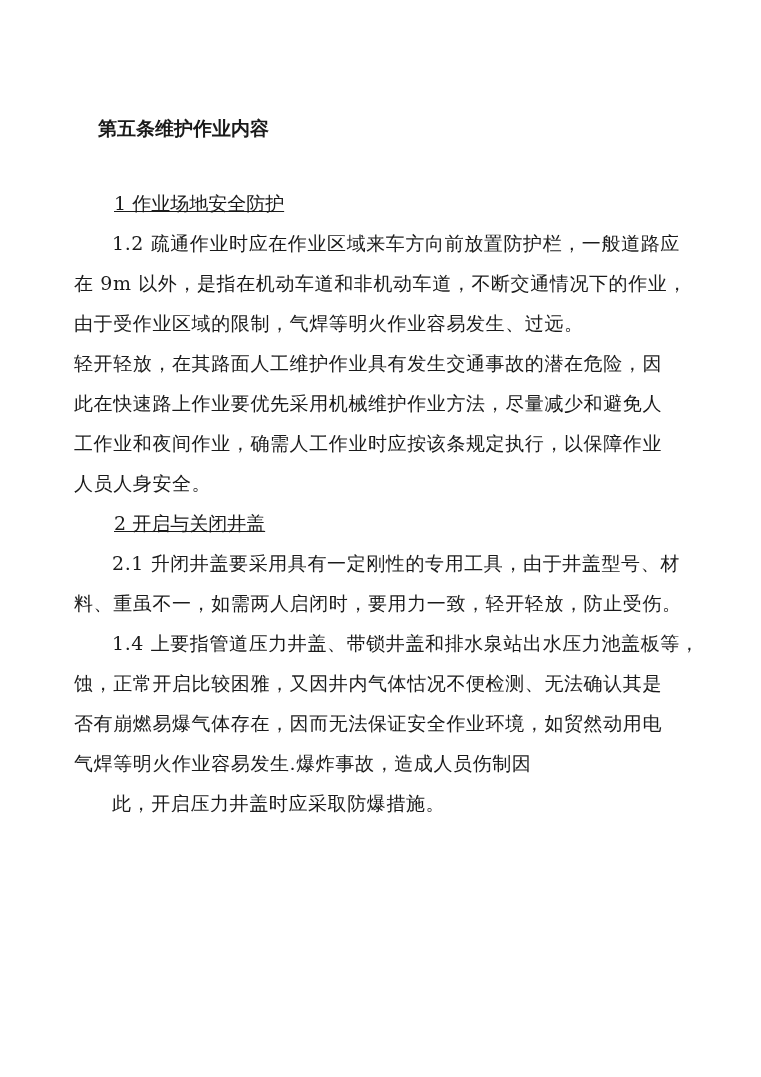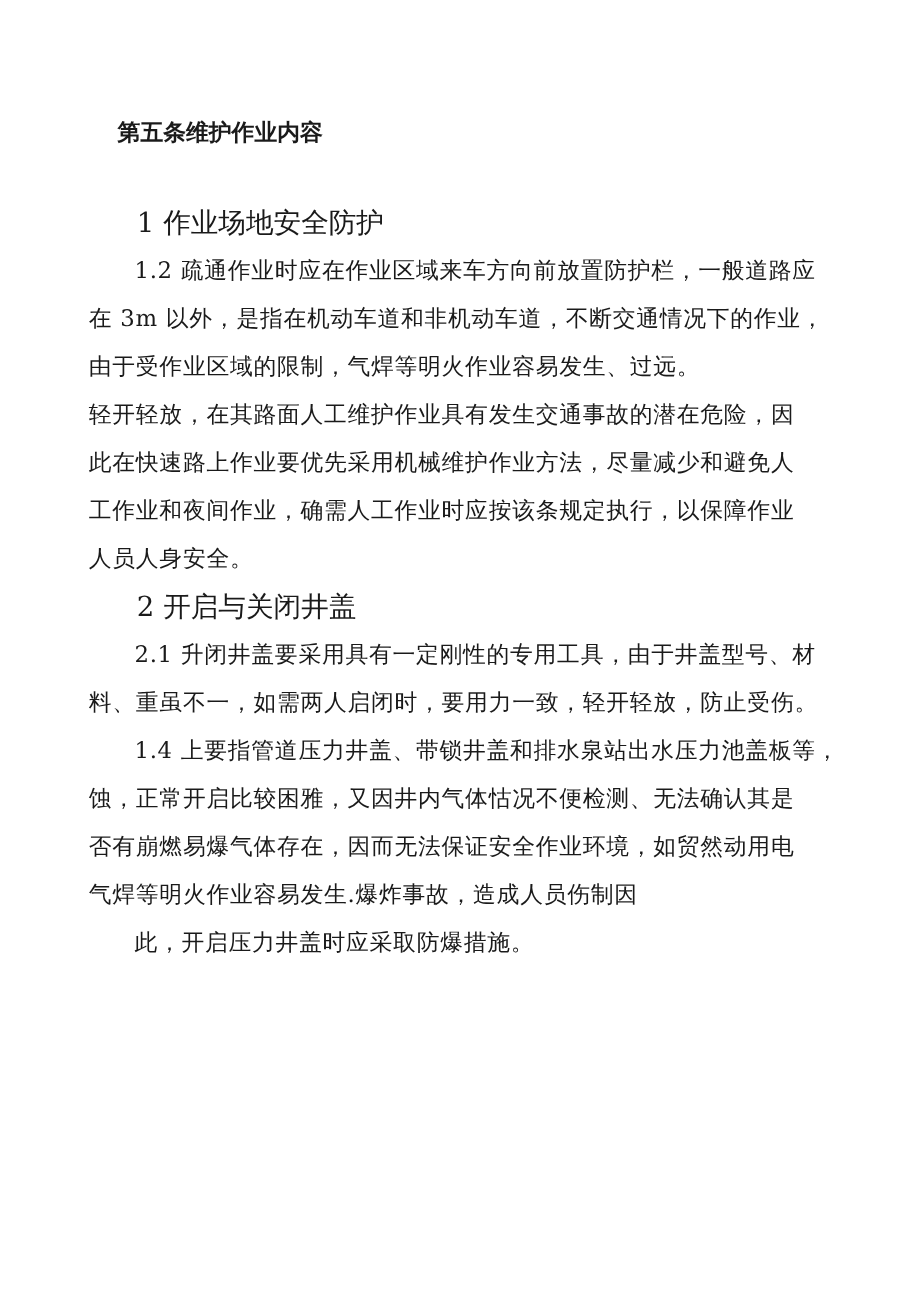--- a/index.html
+++ b/index.html
@@ -19,28 +19,29 @@
       position: absolute;
       left: 74px;
       top: 96px;
       width: 616px;
     }
     .title {
       font-family: Liberation Sans, sans-serif;
       font-weight: bold;
       font-size: 19px;
       line-height: 32px;
-      margin: 0 0 0 24px;
+      margin: 17px 0 0 24px;
       letter-spacing: 0px;
     }
     .section-heading {
-      font-size: 23px;
+      font-size: 19px;
       line-height: 40px;
       margin: 0;
       text-indent: 40px;
+      text-decoration: underline;
     }
     .section-heading.first {
       margin-top: 38px;
     }
     .para {
       font-size: 19px;
       line-height: 40px;
       margin: 0;
       text-indent: 40px;
       text-align: justify;
@@ -59,21 +60,21 @@
 <body>
 
 <div class="page">
 
   <h1 class="title">第五条维护作业内容</h1>
 
   <p class="section-heading first">1 作业场地安全防护</p>
 
   <p class="para" style="text-indent:0">
     <span class="line indent">1.2 疏通作业时应在作业区域来车方向前放置防护栏，一般道路应</span>
-    <span class="line">在 3m 以外，是指在机动车道和非机动车道，不断交通情况下的作业，</span>
+    <span class="line">在 9m 以外，是指在机动车道和非机动车道，不断交通情况下的作业，</span>
     <span class="line">由于受作业区域的限制，气焊等明火作业容易发生、过远。</span>
   </p>
 
   <p class="para" style="text-indent:0">
     <span class="line">轻开轻放，在其路面人工维护作业具有发生交通事故的潜在危险，因</span>
     <span class="line">此在快速路上作业要优先采用机械维护作业方法，尽量减少和避免人</span>
     <span class="line">工作业和夜间作业，确需人工作业时应按该条规定执行，以保障作业</span>
     <span class="line">人员人身安全。</span>
   </p>
 

